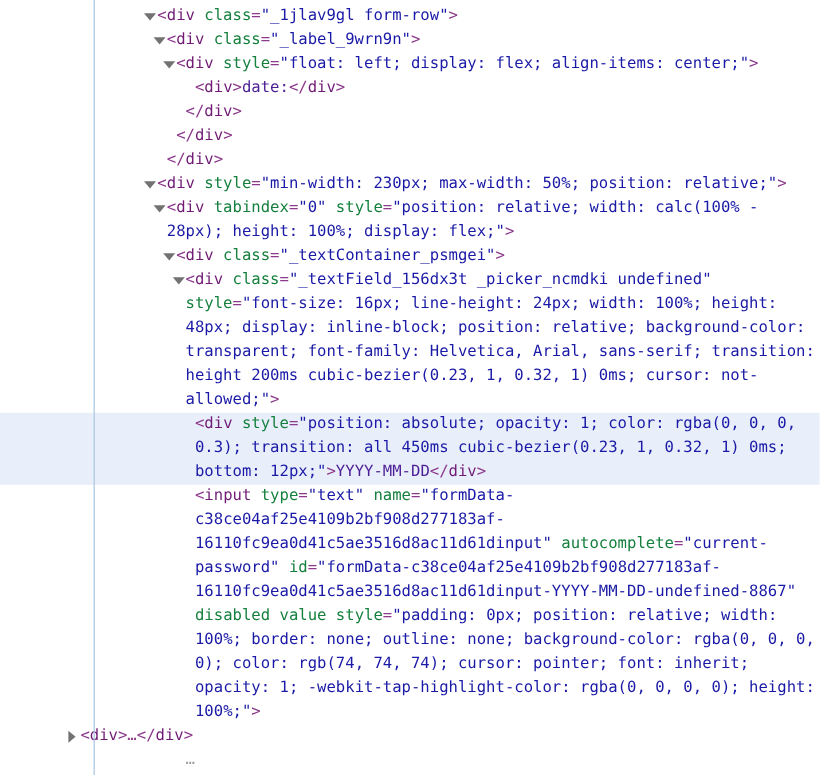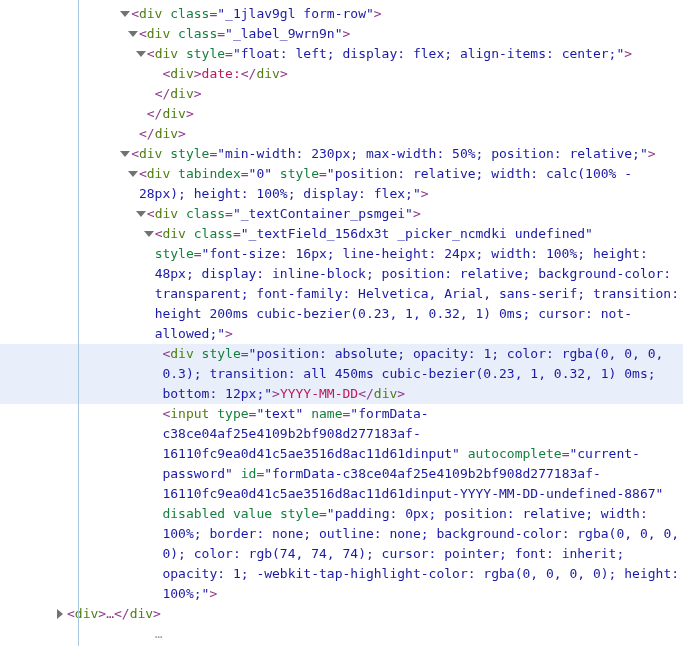--- a/index.html
+++ b/index.html
@@ -87,24 +87,24 @@
   .tw-closed::before {
     border-top: 5px solid transparent;
     border-bottom: 5px solid transparent;
     border-left: 6px solid #727272;
     left: 1px;
     top: 0px;
   }
 
   
   .tok-punct    { color: #8c3a8c; }
-  .tok-tag      { color: #4d7c0f; }
+  .tok-tag      { color: #701a75; }
   .tok-attr     { color: #15803d; }
   .tok-value    { color: #1a1aa6; }
-  .tok-text     { color: #be185d; }
+  .tok-text     { color: #4c1d95; }
   .tok-ellipsis { color: #8c3a8c; }
   .tok-dots     { color: #a1a1a1; }
 </style>
 </head>
 <body>
 
 <div id="devtools-dom-tree">
   <div class="indent-guide" style="left: 78px; background: rgb(167, 198, 224);"></div>
   <div class="rows">
       <div class="node-row" style="padding-left: 131.15px;"><span class="row-text"><span class="tw tw-open"></span><span class="tok-punct">&lt;</span><span class="tok-tag">div</span><span class="tok-attr"> class</span><span class="tok-punct">=</span><span class="tok-value">"_1jlav9gl form-row"</span><span class="tok-punct">&gt;</span></span></div>

